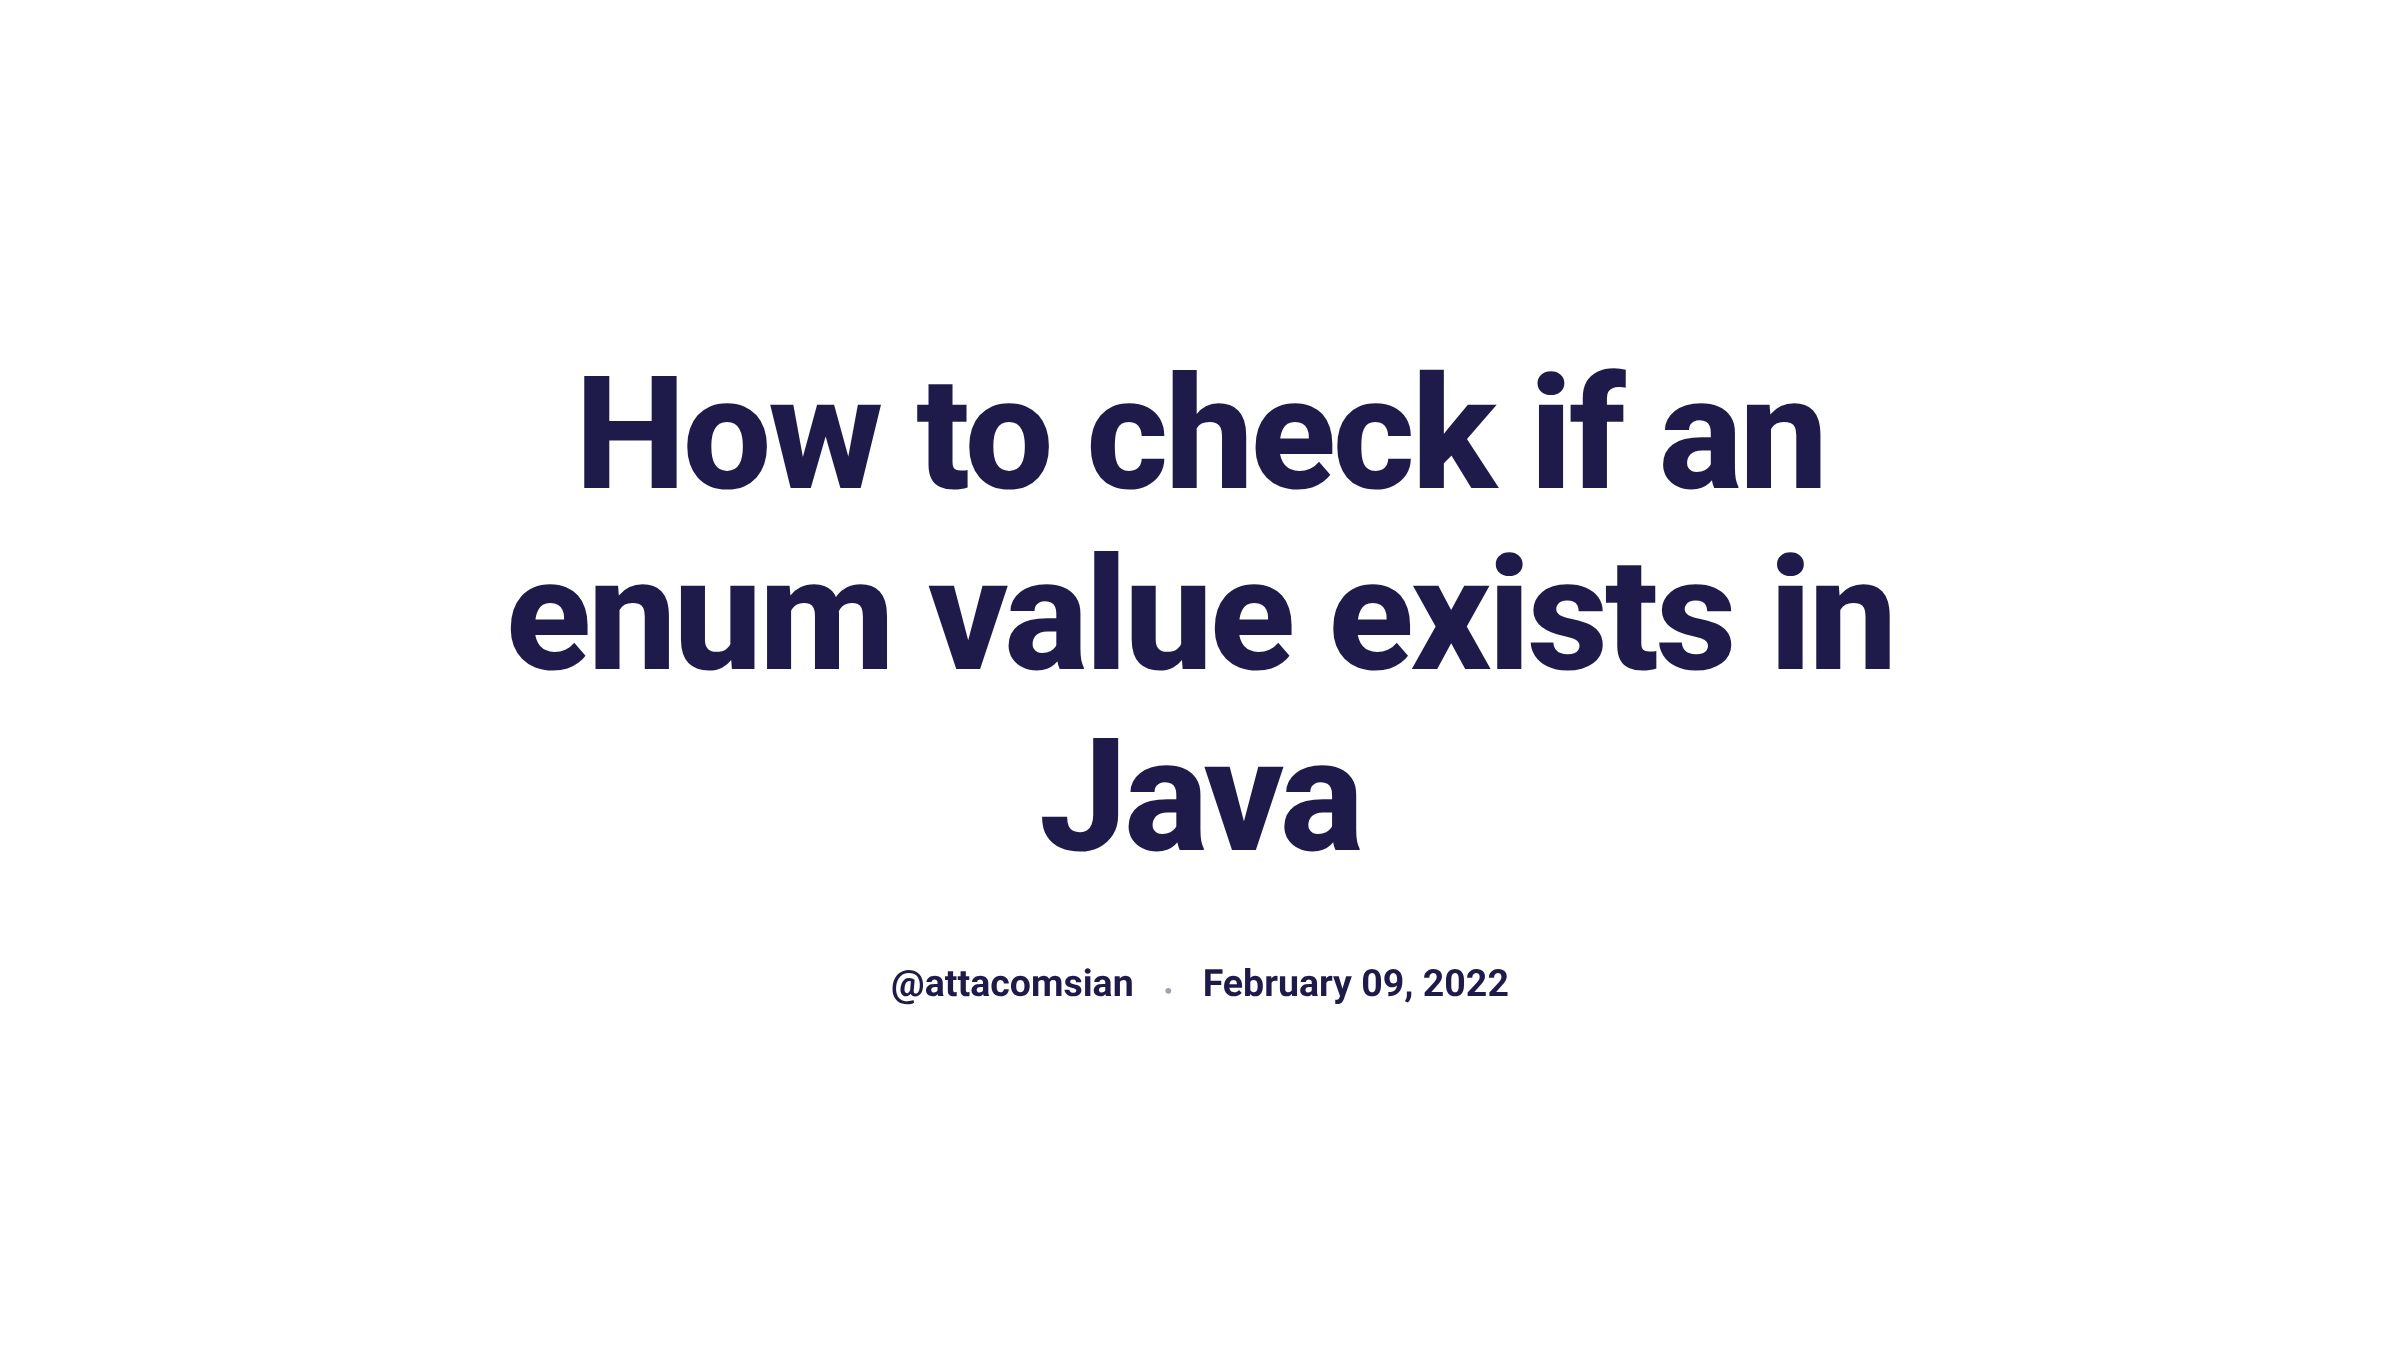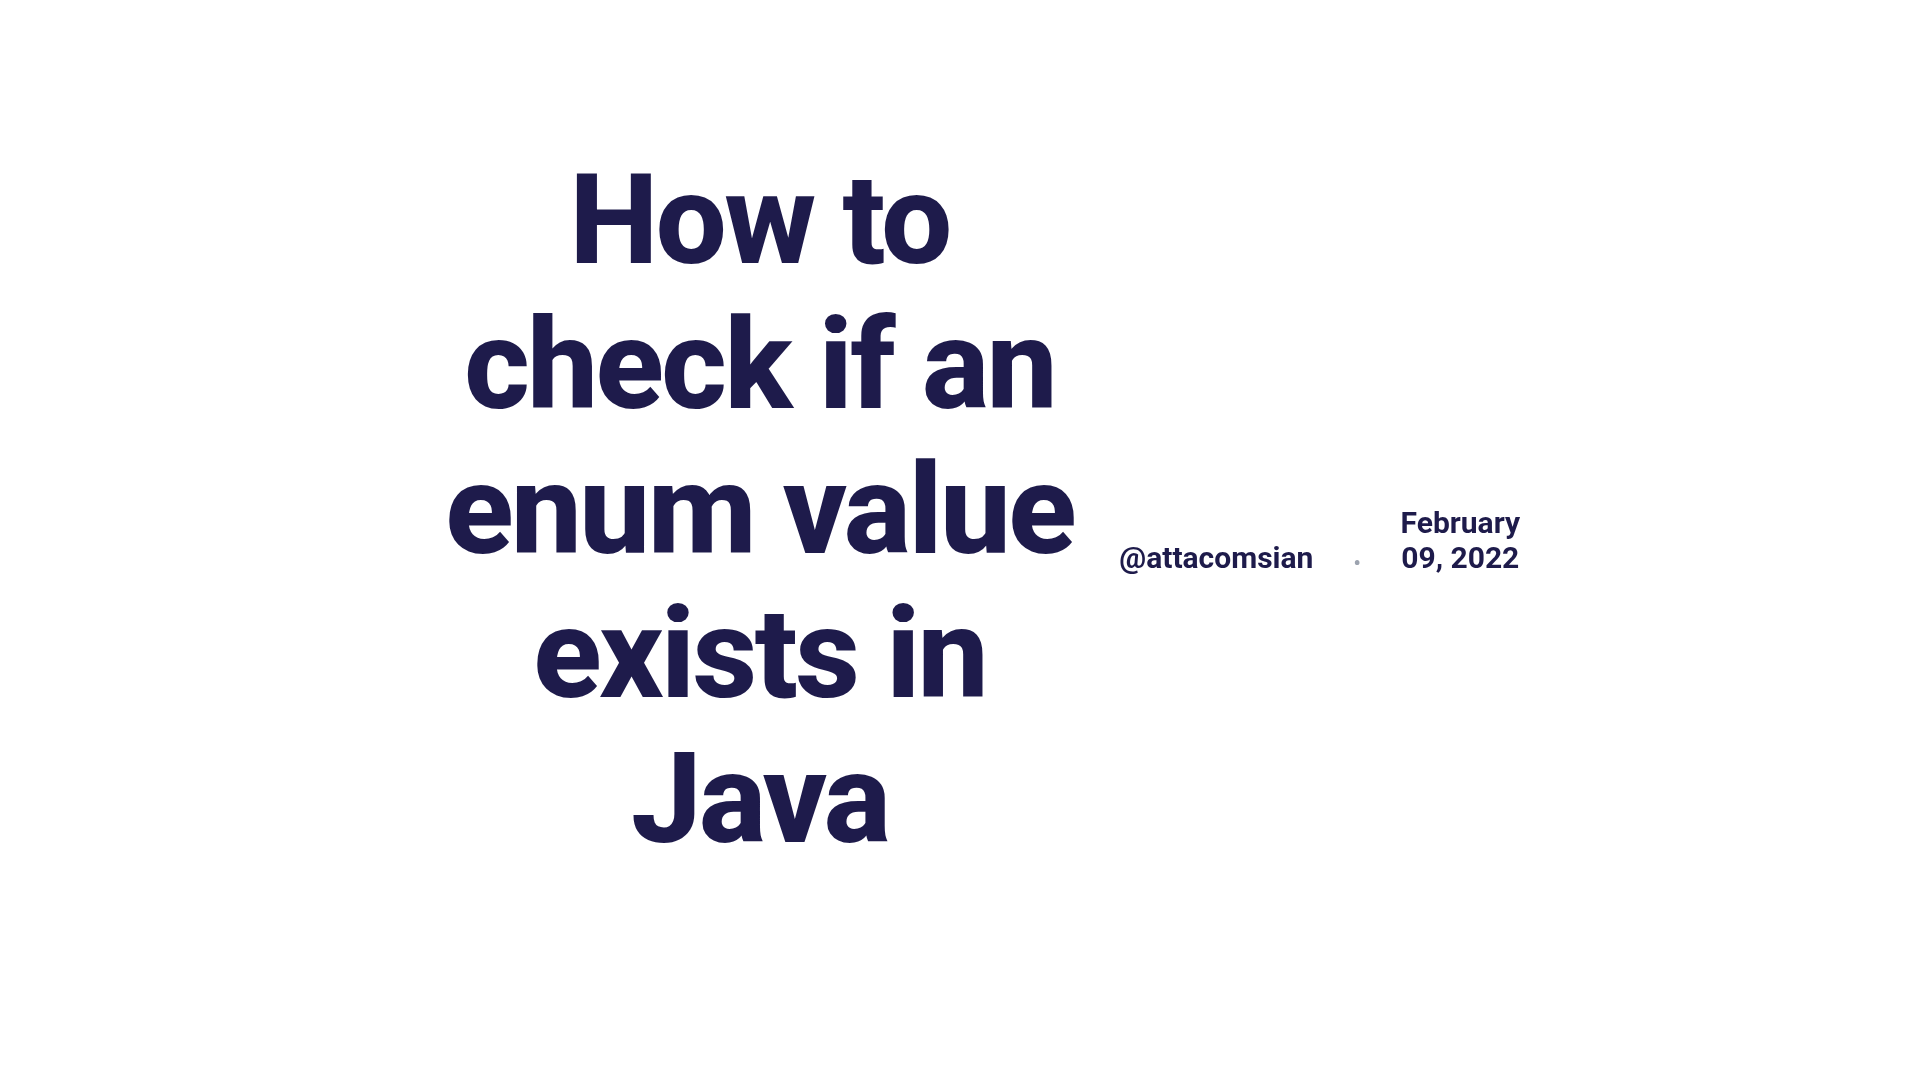--- a/index.html
+++ b/index.html
@@ -14,40 +14,40 @@
       background-color: #ffffff;
       font-family: -apple-system, BlinkMacSystemFont, "Segoe UI", Roboto, "Helvetica Neue", Arial, sans-serif;
       display: flex;
       flex-direction: column;
       justify-content: center;
       align-items: center;
     }
     
     .article-header {
       display: flex;
-      flex-direction: row;
+      flex-direction: column;
       align-items: center;
       text-align: center;
       max-width: 1200px;
       padding: 0 40px;
     }
     
     .article-title {
       font-size: 126px;
       font-weight: 800;
       color: #1e1b4b;
       line-height: 1.15;
       letter-spacing: -0.02em;
       margin-bottom: 60px;
     }
     
     .article-meta {
       display: flex;
       align-items: flex-end;
-      gap: 40px;
+      gap: 24px;
       font-size: 30px;
       font-weight: 700;
       color: #1e1b4b;
     }
     
     .meta-separator {
       color: #9ca3af;
       font-size: 20px;
     }
   </style>

